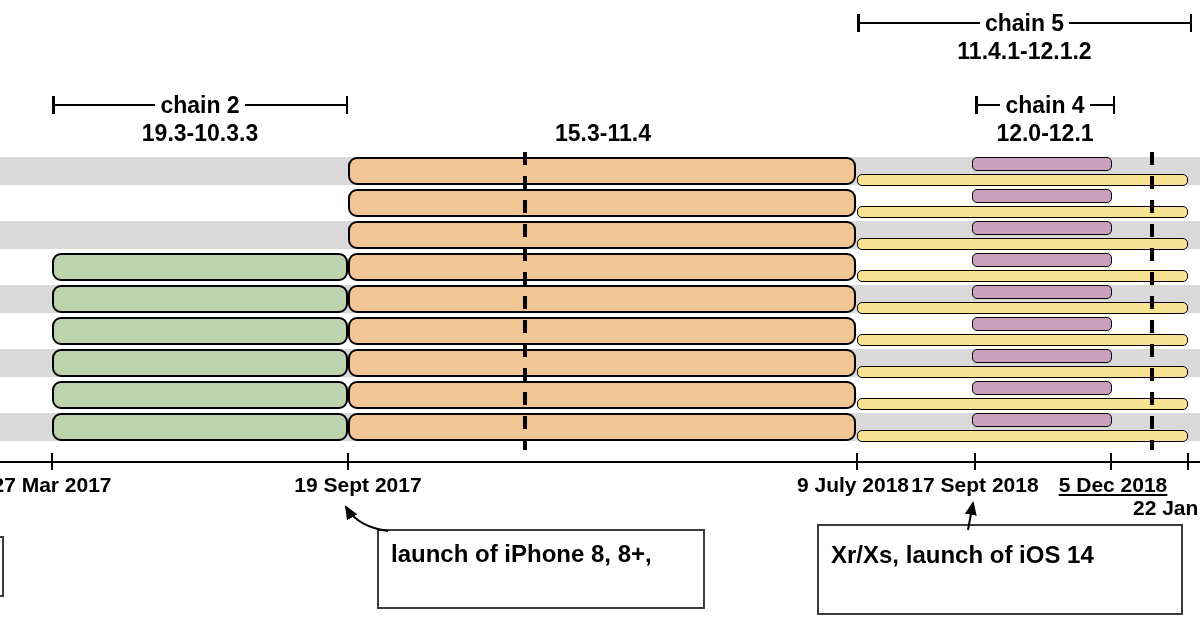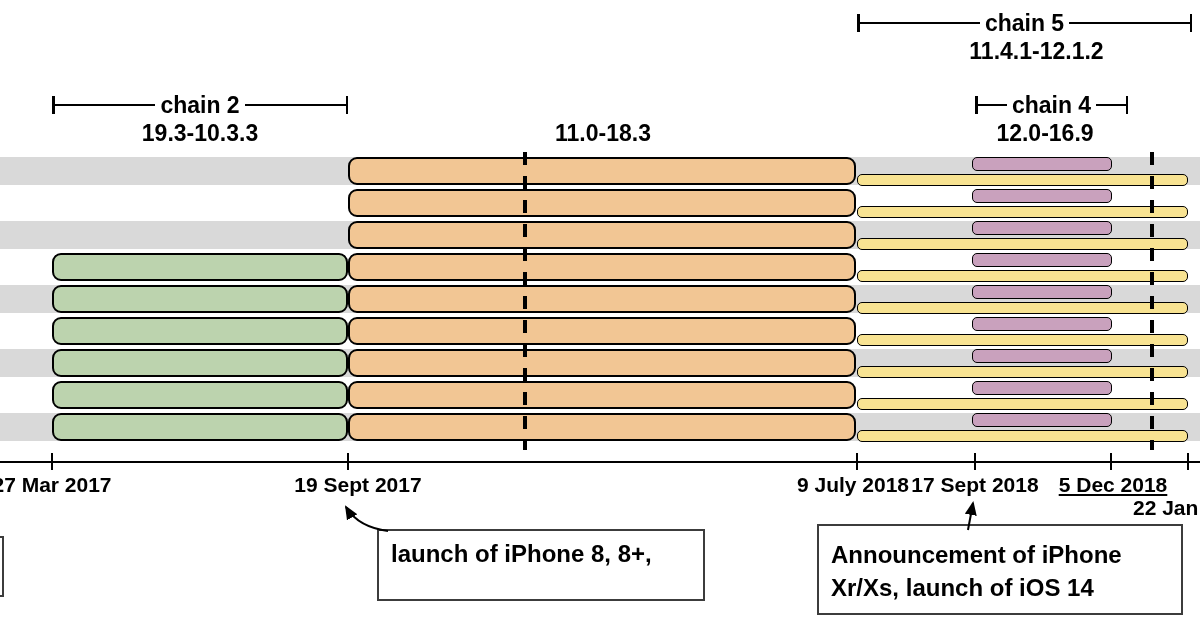--- a/index.html
+++ b/index.html
@@ -29,26 +29,25 @@
        font-size:24px;line-height:1.38;white-space:nowrap;}
   .ann .ln{display:block;}
   .cutbox{position:absolute;box-sizing:border-box;background:#fff;border:2px solid #3c3c3c;}
   .overlay{position:absolute;left:0;top:0;pointer-events:none;}
 </style>
 </head>
 <body>
 
 <div class="stage" id="stage">
 
-  <div class="ann" id="ann0" style="left: 377px; top: 529px; width: 328px; height: 72px; padding: 6px 12px;">
+  <div class="ann" id="ann0" style="left: 377px; top: 529px; width: 328px; height: 80px; padding: 6px 12px;">
     <span class="ln">launch of iPhone 8, 8+,</span>
   </div>
 
   <div class="ann" id="ann1" style="left: 817px; top: 524px; width: 366px; height: 91px; padding: 12px;">
-    <span class="ln">Announcement of iPhone</span>
     <span class="ln">Xr/Xs, launch of iOS 14</span>
   </div>
 
   <div class="cutbox" id="cutbox" style="left: -22px; top: 536px; width: 26px; height: 61px;"></div>
 
 <div class="row" style="top: 157px; height: 28px; background: rgb(217, 217, 217);">
       <div class="bar" style="left: 348px; width: 508px; top: 0px; height: 28px; background: rgb(242, 198, 148);"></div>
       <div class="bar half" style="left: 972px; width: 140px; top: 0px; height: 14px; background: rgb(201, 161, 189);"></div>
       <div class="bar half" style="left: 857px; width: 331px; top: 17px; height: 12px; background: rgb(248, 227, 146);"></div>
     </div>
@@ -101,37 +100,37 @@
     <div class="dashline" style="left: 523px; top: 152px; height: 298px;"></div>
     <div class="dashline" style="left: 1150px; top: 152px; height: 298px;"></div>
     <div class="bracket" style="left: 52px; width: 296px; top: 96px;">
       <div class="btick"></div>
       <div class="bline"></div>
       <div class="blabel">chain 2</div>
       <div class="bline"></div>
       <div class="btick"></div>
     </div>
     <div class="versions" style="left: 200px; top: 122px;">19.3-10.3.3</div>
-    <div class="versions" style="left: 603px; top: 122px;">11.0-18.3</div>
-    <div class="bracket" style="left: 975px; width: 153px; top: 96px;">
+    <div class="versions" style="left: 603px; top: 122px;">15.3-11.4</div>
+    <div class="bracket" style="left: 975px; width: 140px; top: 96px;">
       <div class="btick"></div>
       <div class="bline"></div>
       <div class="blabel">chain 4</div>
       <div class="bline"></div>
       <div class="btick"></div>
     </div>
-    <div class="versions" style="left: 1045px; top: 122px;">12.0-16.9</div>
+    <div class="versions" style="left: 1045px; top: 122px;">12.0-12.1</div>
     <div class="bracket" style="left: 857px; width: 335px; top: 14px;">
       <div class="btick"></div>
       <div class="bline"></div>
       <div class="blabel">chain 5</div>
       <div class="bline"></div>
       <div class="btick"></div>
     </div>
-    <div class="versions" style="left: 1024.5px; top: 40px; margin-left: 12px;">11.4.1-12.1.2</div>
+    <div class="versions" style="left: 1024.5px; top: 40px;">11.4.1-12.1.2</div>
     <div class="axis-line" style="left: 0px; width: 1200px; top: 461px;"></div>
     <div class="axis-tick" style="left: 51px; top: 453px;"></div>
     <div class="tick-label" style="left: 52px; top: 473px;">27 Mar 2017</div>
     <div class="axis-tick" style="left: 347px; top: 453px;"></div>
     <div class="tick-label" style="left: 358px; top: 473px;">19 Sept 2017</div>
     <div class="axis-tick" style="left: 856px; top: 453px;"></div>
     <div class="tick-label" style="left: 853px; top: 473px;">9 July 2018</div>
     <div class="axis-tick" style="left: 974px; top: 453px;"></div>
     <div class="tick-label" style="left: 975px; top: 473px;">17 Sept 2018</div>
     <div class="axis-tick" style="left: 1110px; top: 453px;"></div>

